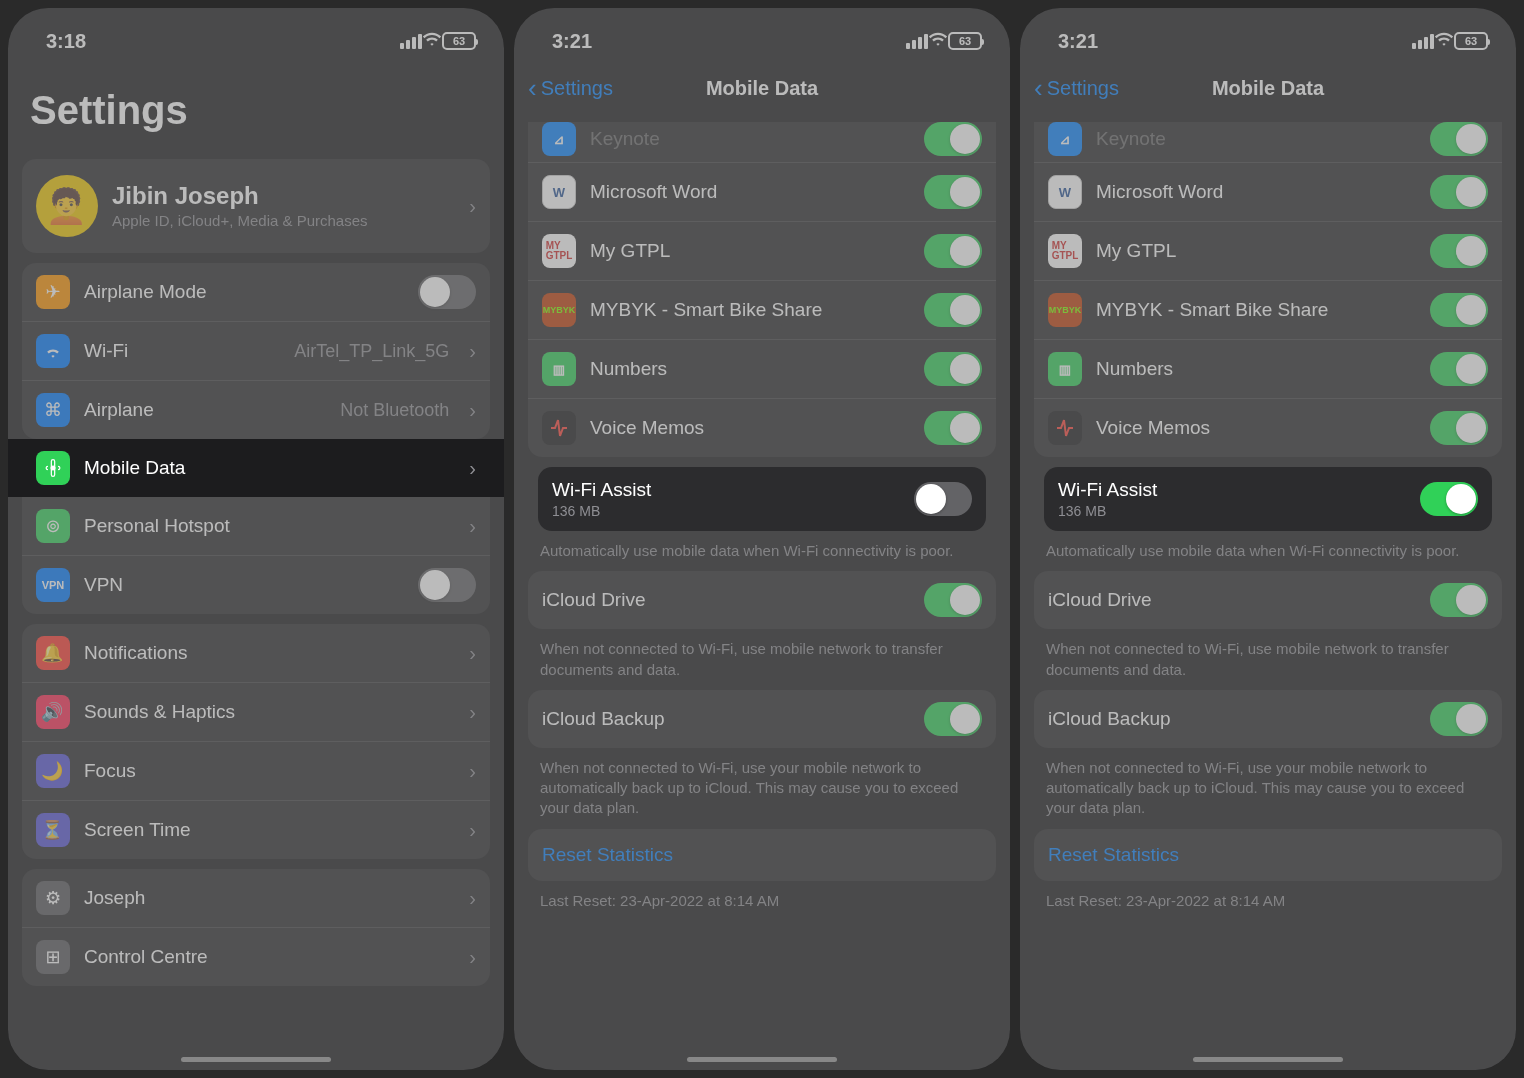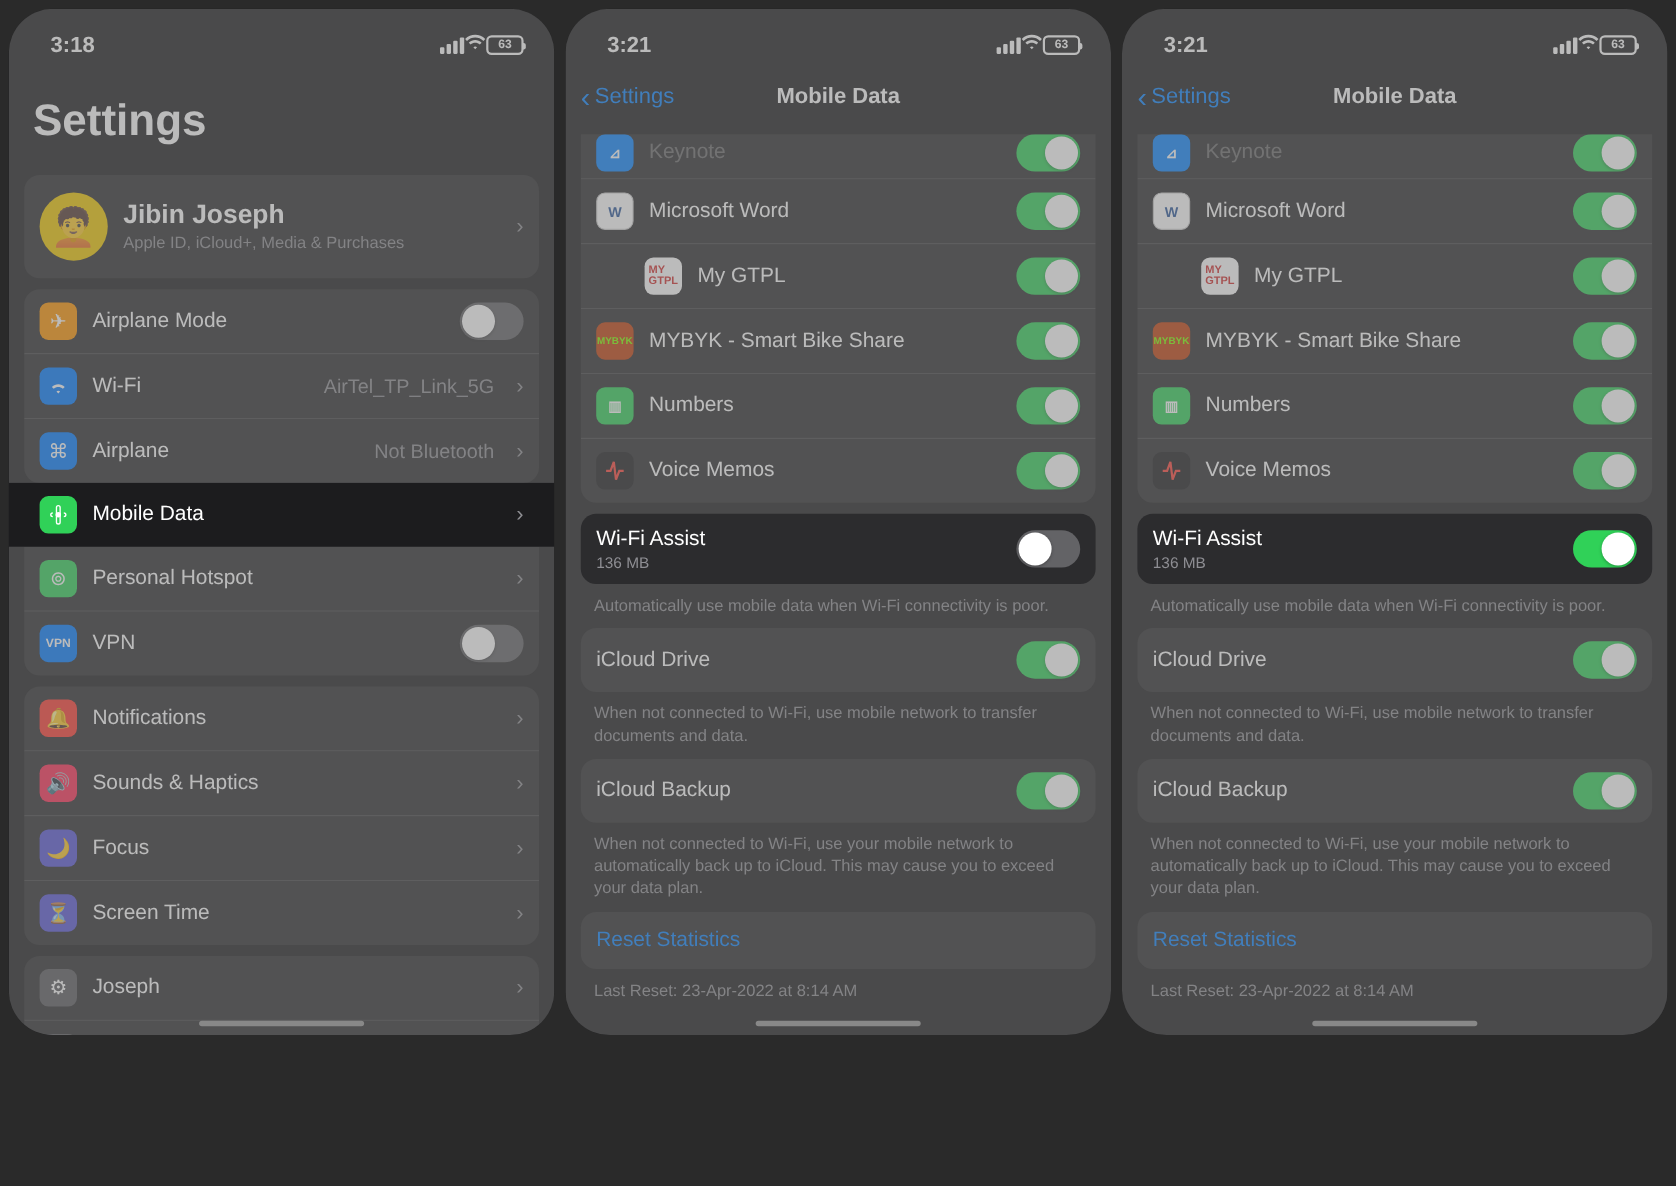--- a/index.html
+++ b/index.html
@@ -8,21 +8,21 @@
     font-family: -apple-system, BlinkMacSystemFont, "Helvetica Neue", sans-serif;
     display: flex;
     gap: 10px;
     padding: 8px;
     width: 1524px;
     height: 1078px;
   }
   .phone {
     position: relative;
     width: 498px;
-    height: 933px;
+    height: 1062px;
     background: #1c1c1e;
     border-radius: 40px;
     overflow: hidden;
     color: #fff;
   }
   .dim-overlay {
     position: absolute;
     inset: 0;
     background: rgba(120,120,120,0.50);
     z-index: 50;
@@ -90,26 +90,26 @@
     position:absolute; top:2px; left:2px; transition:left .15s;
     box-shadow:0 1px 3px rgba(0,0,0,0.3);
   }
   .toggle.on .knob { left:26px; }
   
   .footer-txt { font-size:15px; color:#8e8e93; padding:10px 26px 0; line-height:1.35; }
   
   .reset-link { color:#0a84ff; font-size:19px; }
   
   .highlight { position:relative; z-index:60; background:#1c1c1e; }
-  .highlight-group { margin:10px 14px 0; border-radius:14px; overflow:hidden; position:relative; z-index:60; background:#2c2c2e;}
+  .highlight-group { margin:10px 24px 0; border-radius:14px; overflow:hidden; position:relative; z-index:60; background:#2c2c2e;}
   
   .app-icon { width:34px; height:34px; border-radius:8px; display:flex; align-items:center; justify-content:center; font-size:13px; font-weight:700; flex-shrink:0;}
   .ic-keynote{background:#0a84ff;color:#fff;}
   .ic-word{background:#fff;color:#2b579a;border:1px solid #ccc;}
-  .ic-gtpl{background:#fff;color:#d32f2f;font-size:10px;line-height:1;margin-left:44px;}
+  .ic-gtpl{background:#fff;color:#d32f2f;font-size:10px;line-height:1;}
   .ic-mybyk{background:#c2410c;color:#7fff00;font-size:9px;}
   .ic-numbers{background:#30d158;color:#fff;}
   .ic-voice{background:#1c1c1e;}
   
   .c-orange{background:#ff9500}.c-blue{background:#007aff}.c-green{background:#30d158}
   .c-bt{background:#007aff}.c-red{background:#ff3b30}
   .c-pink{background:#ff2d55}.c-indigo{background:#5856d6}.c-vpn{background:#007aff;font-size:11px;font-weight:700}
   .c-grey2{background:#5a5a5e}
   
   .home-ind { position:absolute; bottom:8px; left:50%; transform:translateX(-50%); width:150px; height:5px; background:#888; border-radius:3px; z-index:60;}

